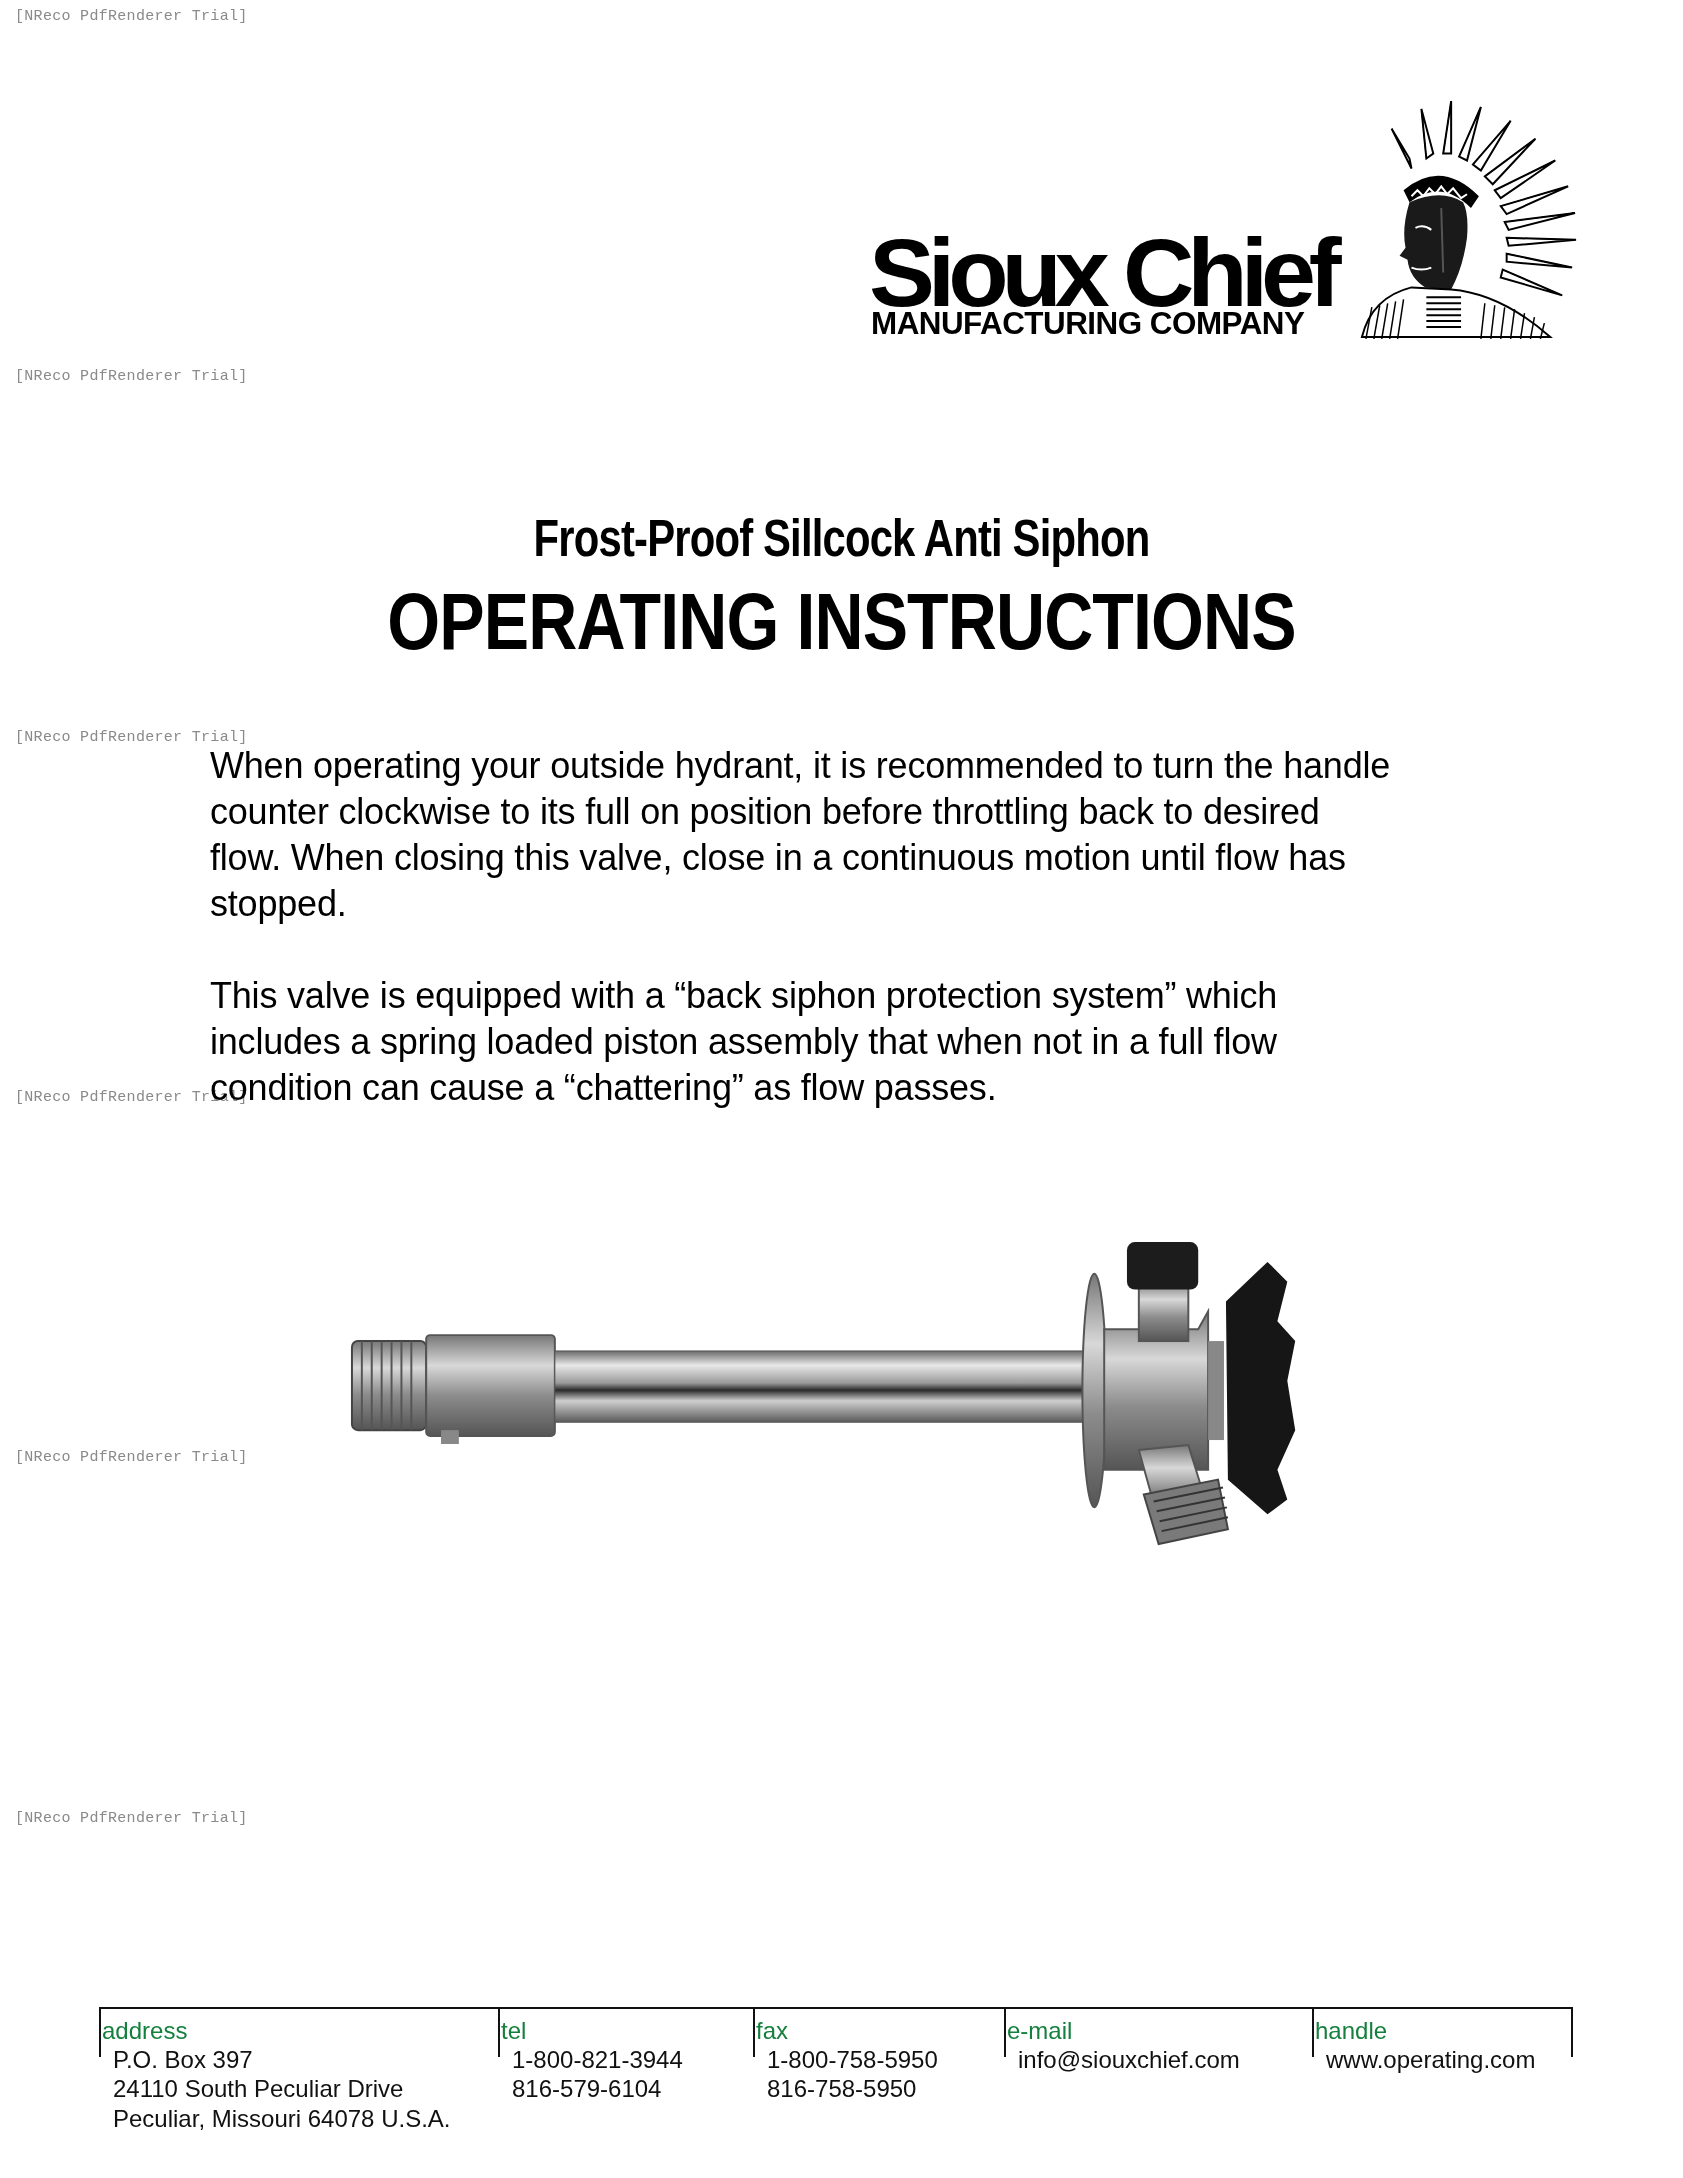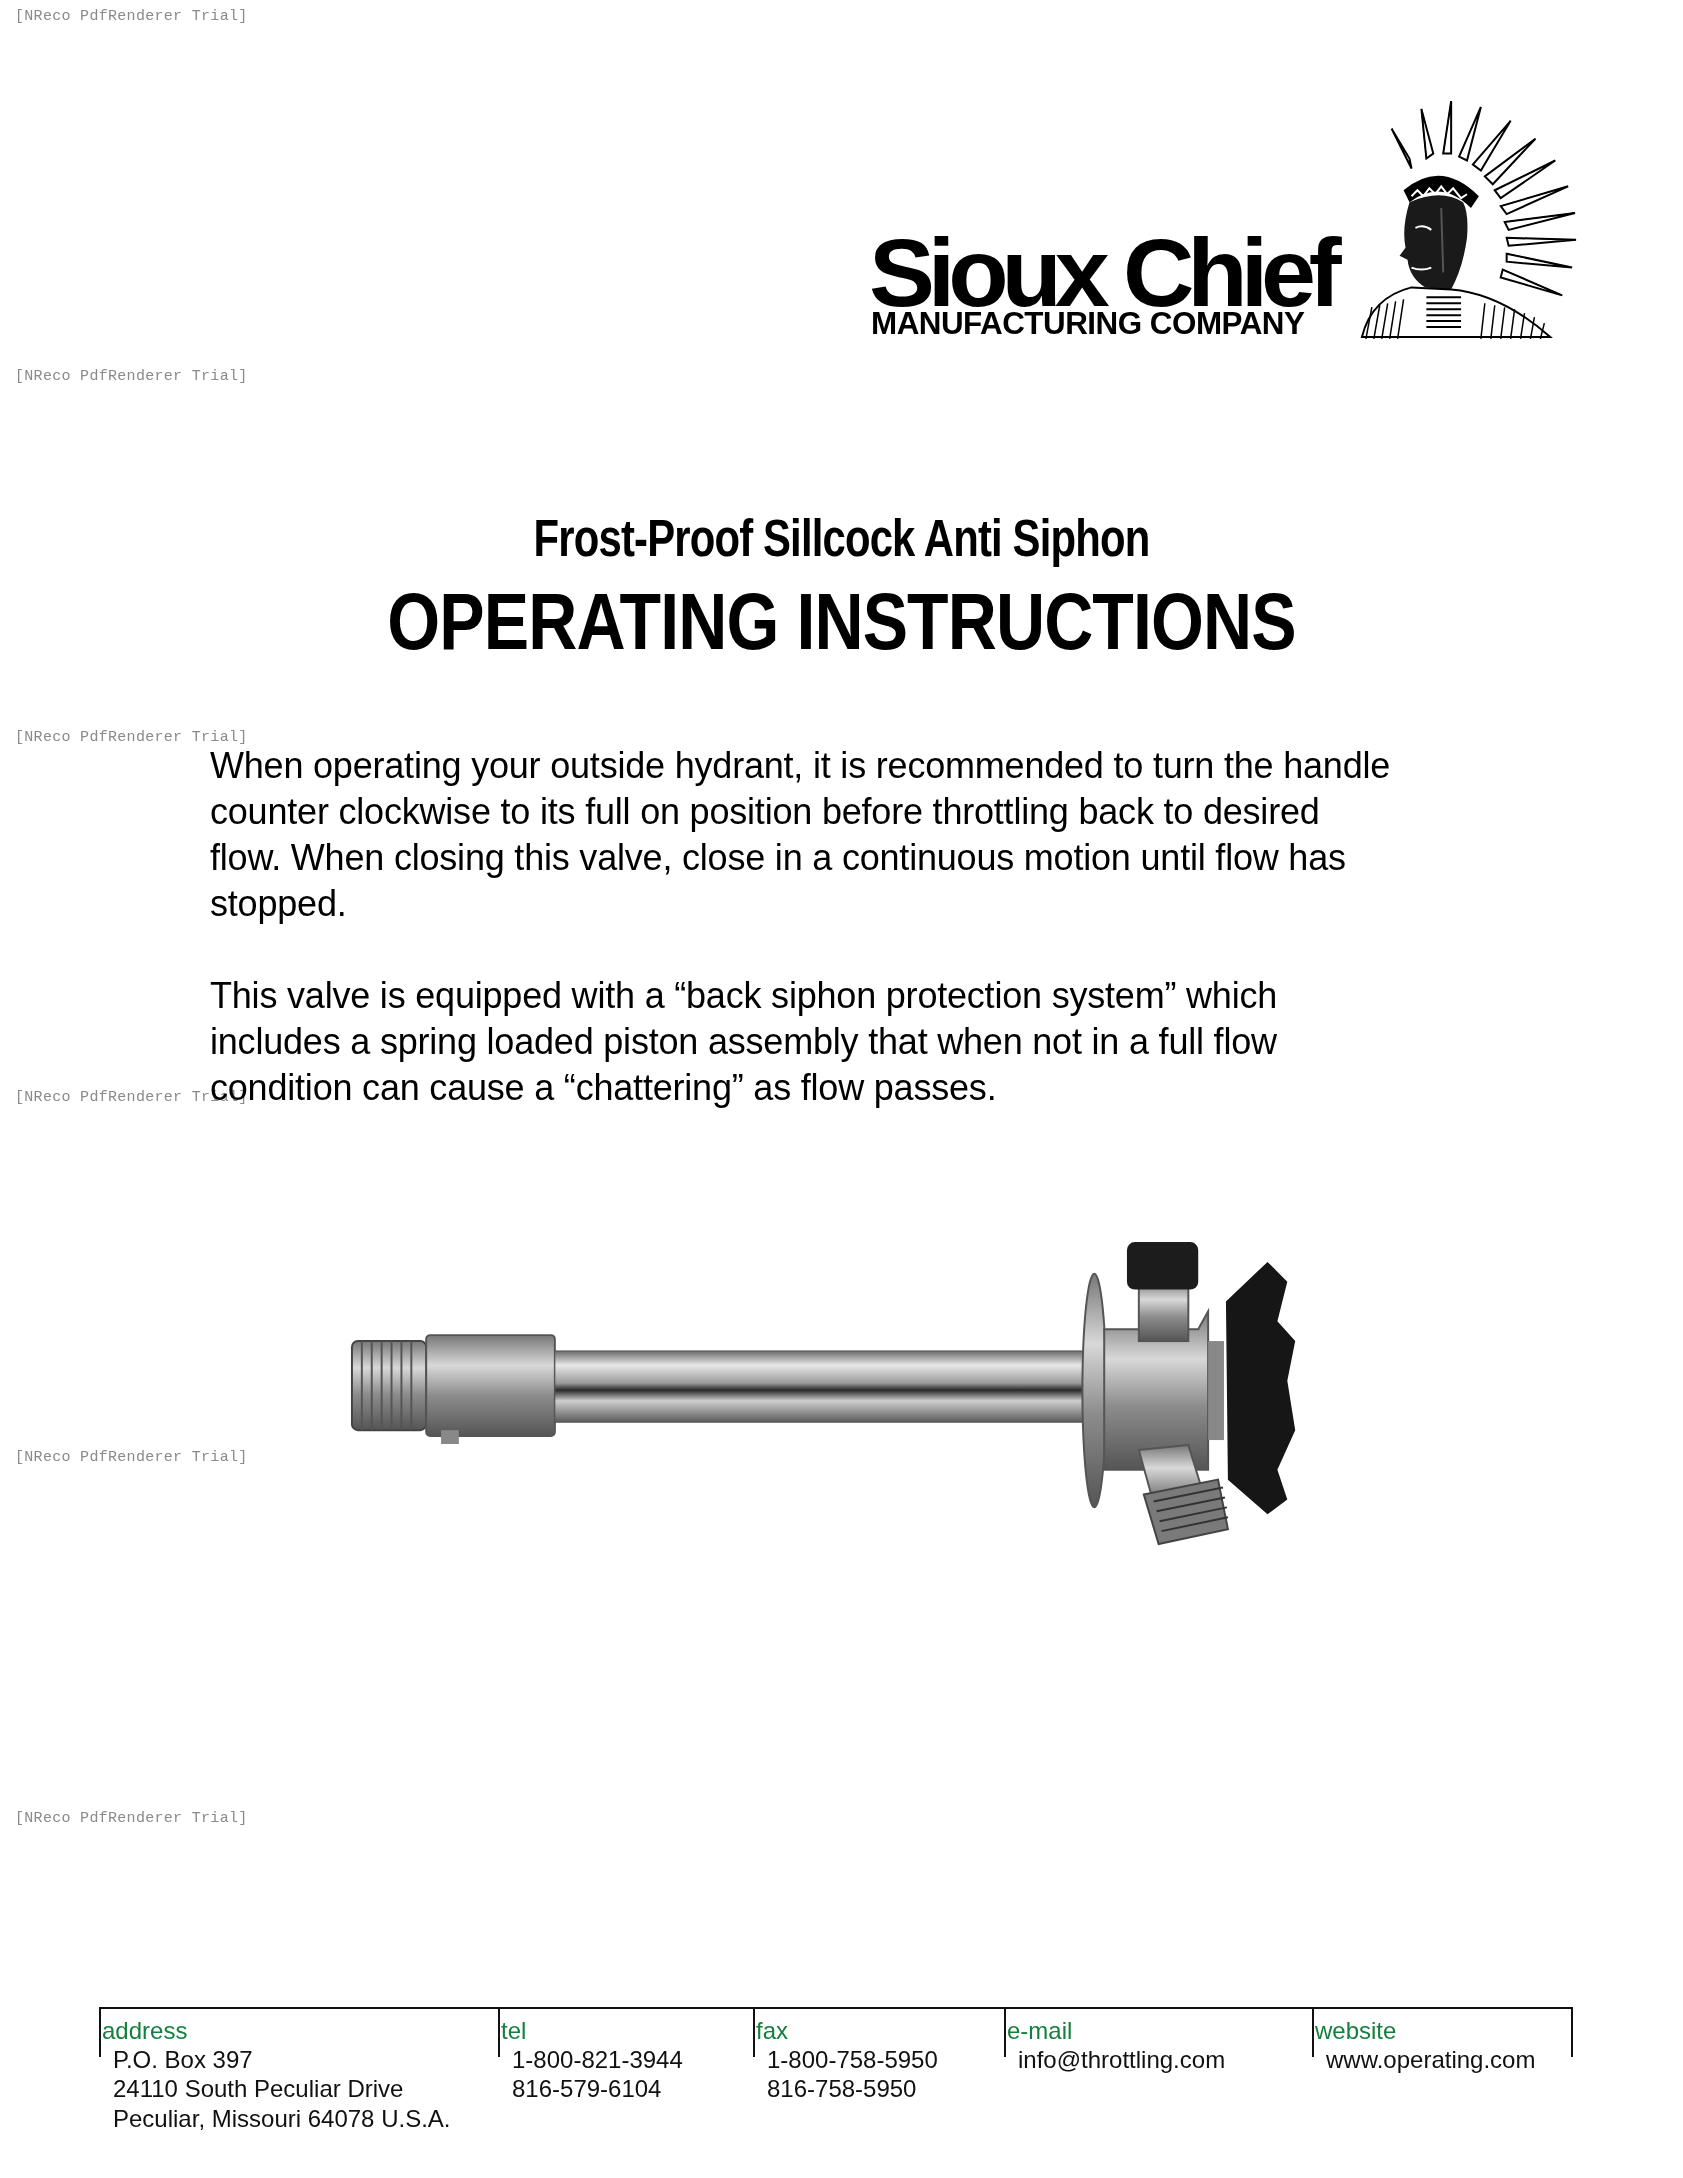--- a/index.html
+++ b/index.html
@@ -200,24 +200,24 @@
   <div class="fcol" style="left:654px">
     <div class="vline"></div>
     <div class="lbl">fax</div>
     <div class="val" style="top:38px">1-800-758-5950</div>
     <div class="val" style="top:67px">816-758-5950</div>
   </div>
 
   <div class="fcol" style="left:905px">
     <div class="vline"></div>
     <div class="lbl">e-mail</div>
-    <div class="val" style="top:38px">info@throttling.com</div>
+    <div class="val" style="top:38px">info@siouxchief.com</div>
   </div>
 
   <div class="fcol" style="left:1213px">
     <div class="vline"></div>
-    <div class="lbl">website</div>
+    <div class="lbl">handle</div>
     <div class="val" style="top:38px">www.operating.com</div>
   </div>
 
   <div class="fright"></div>
 </div>
 
 
 </body></html>

